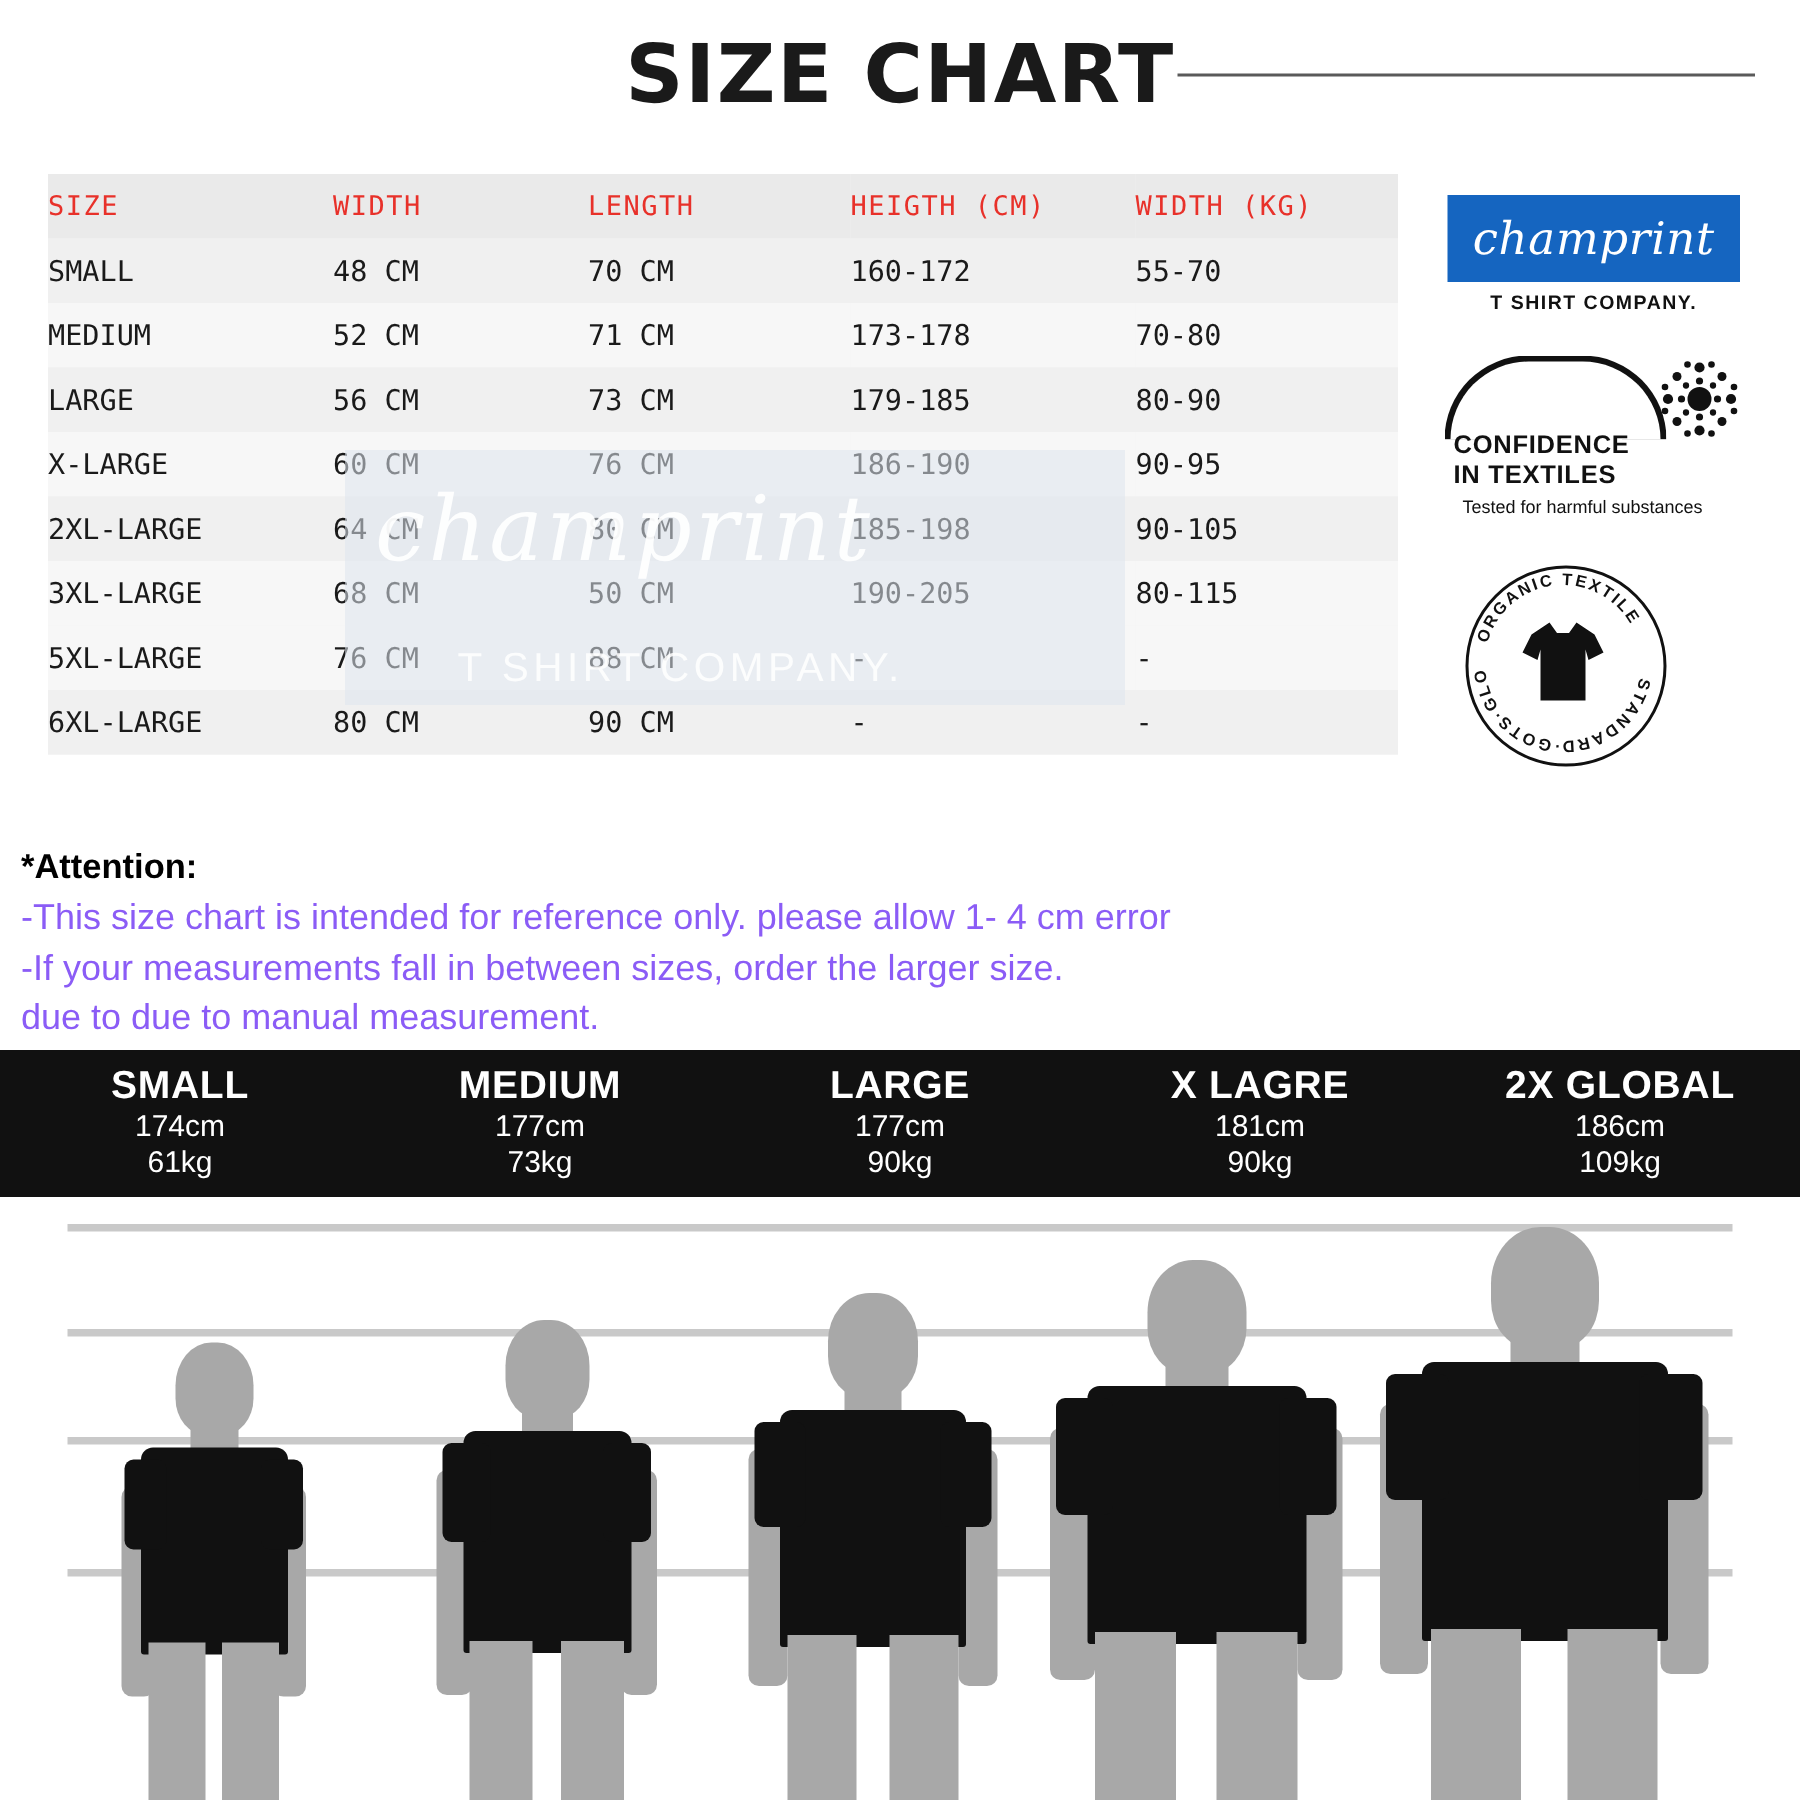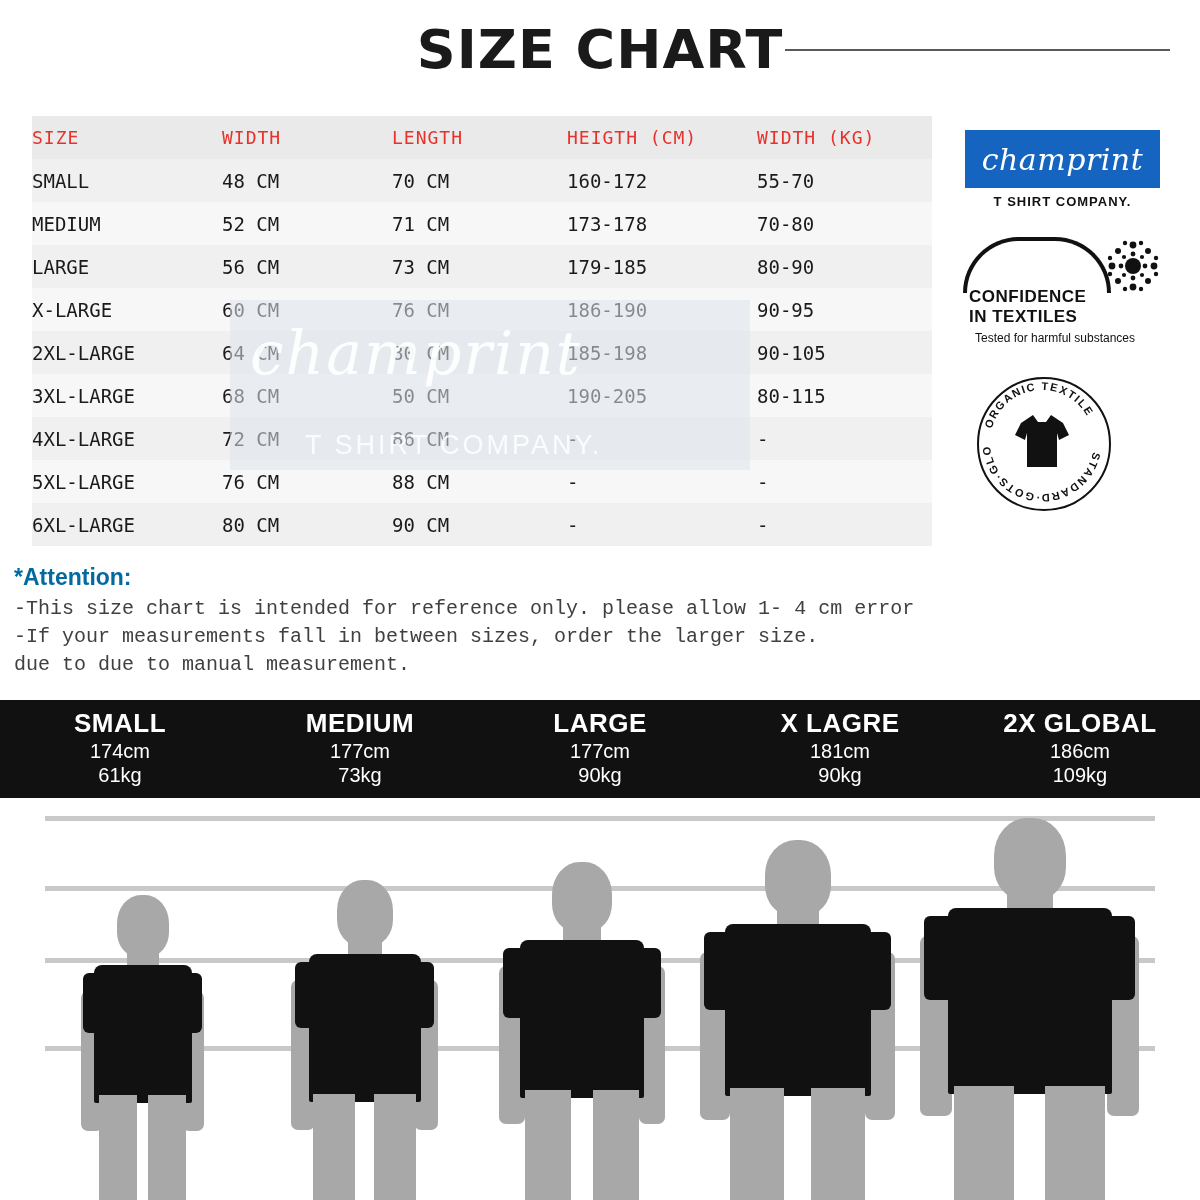--- a/index.html
+++ b/index.html
@@ -160,31 +160,31 @@
   }
   .cert2 .ringtext {
     position:absolute; left:22px; top:0; width:130px; height:130px;
   }
 
   
   .attention {
     position:absolute; left:14px; top:564px; width:960px;
   }
   .att-title {
-    color:#0369a1;
+    color:#000000;
     font-size:23px;
     font-weight:bold;
     margin-bottom:4px;
     font-family:"Liberation Sans", sans-serif;
   }
   .att-line {
-    font-size:20px;
-    color:#404040;
+    font-size:24px;
+    color:#8b5cf6;
     line-height:1.4;
-    font-family:Liberation Mono, monospace;
+    font-family:Liberation Sans, sans-serif;
   }
 
   
   .band {
     position:absolute; left:0; top:700px; width:1200px; height:98px;
     background:#111111;
     display:flex;
   }
   .band-cell {
     flex:1 1 0;
@@ -296,27 +296,20 @@
         <td>80  CM</td>
         <td>185-198</td>
         <td>90-105</td>
       </tr>
       <tr class="row-even">
         <td>3XL-LARGE</td>
         <td>68  CM</td>
         <td>50  CM</td>
         <td>190-205</td>
         <td>80-115</td>
-      </tr>
-      <tr class="row-odd">
-        <td>4XL-LARGE</td>
-        <td>72  CM</td>
-        <td>86  CM</td>
-        <td>-</td>
-        <td>-</td>
       </tr>
       <tr class="row-even">
         <td>5XL-LARGE</td>
         <td>76  CM</td>
         <td>88  CM</td>
         <td>-</td>
         <td>-</td>
       </tr>
       <tr class="row-odd">
         <td>6XL-LARGE</td>

